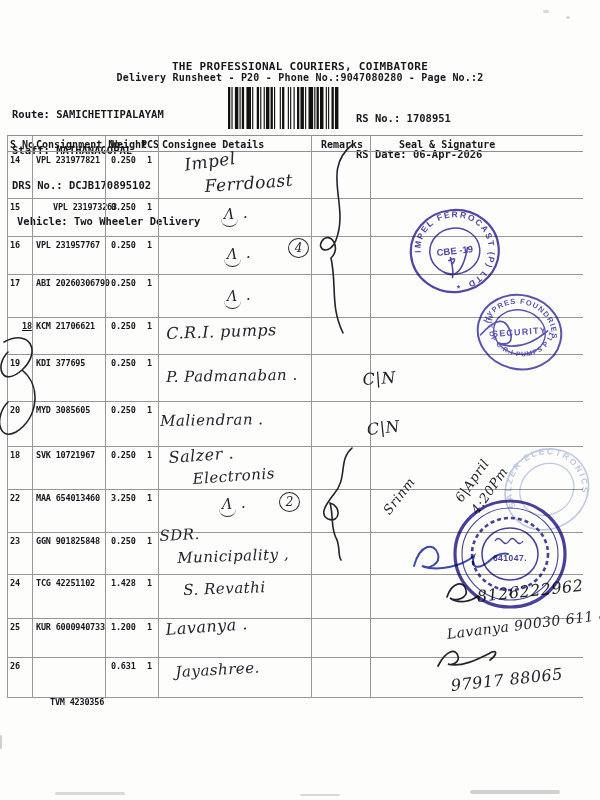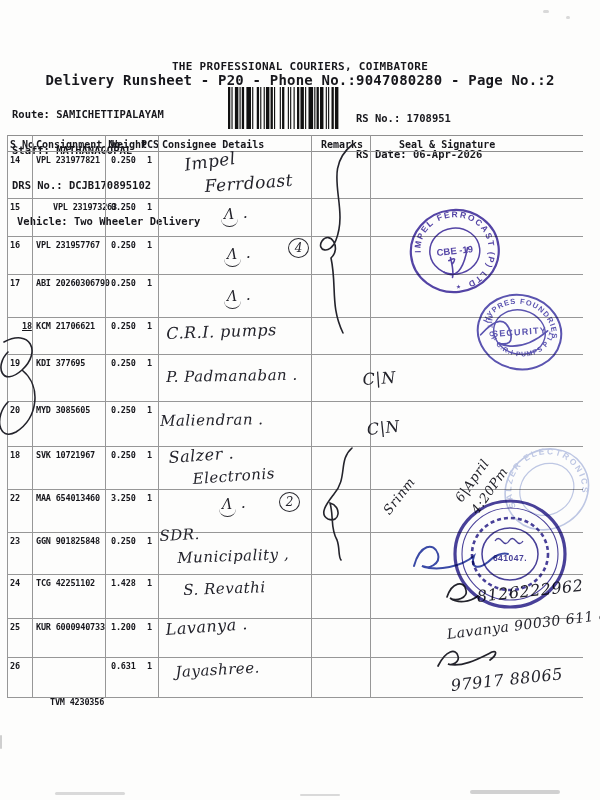--- a/index.html
+++ b/index.html
@@ -1,20 +1,20 @@
 <!DOCTYPE html>
 <html><head>
 <meta charset="utf-8">
 <style>
   html,body{margin:0;padding:0;background:#e6e6e6;}
   .page{position:relative;width:600px;height:800px;background:#fdfdfc;overflow:hidden;
         font-family:"DejaVu Sans Mono",monospace;color:#17171c;}
   .printed{position:absolute;white-space:pre;font-weight:700;}
   .doc-title{top:60px;left:0;width:600px;text-align:center;font-size:11px;letter-spacing:.3px;}
-  .doc-subtitle{top:72px;left:0;width:600px;text-align:center;font-size:14px;letter-spacing:.2px;}
+  .doc-subtitle{top:72px;left:0;width:600px;text-align:center;font-size:10px;letter-spacing:.2px;}
   .info-left{position:absolute;left:12px;top:86px;font-size:10.5px;font-weight:700;line-height:11.5px;white-space:pre;}
   .info-left .line{margin-bottom:1px;}
   .info-left .line.vehicle{padding-left:5px;}
   .info-right{position:absolute;left:356px;top:88px;font-size:10.5px;font-weight:700;line-height:12px;white-space:pre;}
   .barcode{position:absolute;left:228px;top:87px;}
   
   #tbl{position:absolute;left:7px;top:135px;width:576px;}
   .thead{position:relative;height:17px;border-top:1px solid #8f8f8f;border-bottom:1px solid #8f8f8f;box-sizing:border-box;}
   .hcell{position:absolute;top:3px;font-size:10px;font-weight:700;white-space:pre;}
   .trow{position:relative;border-bottom:1px solid #979797;box-sizing:border-box;}

